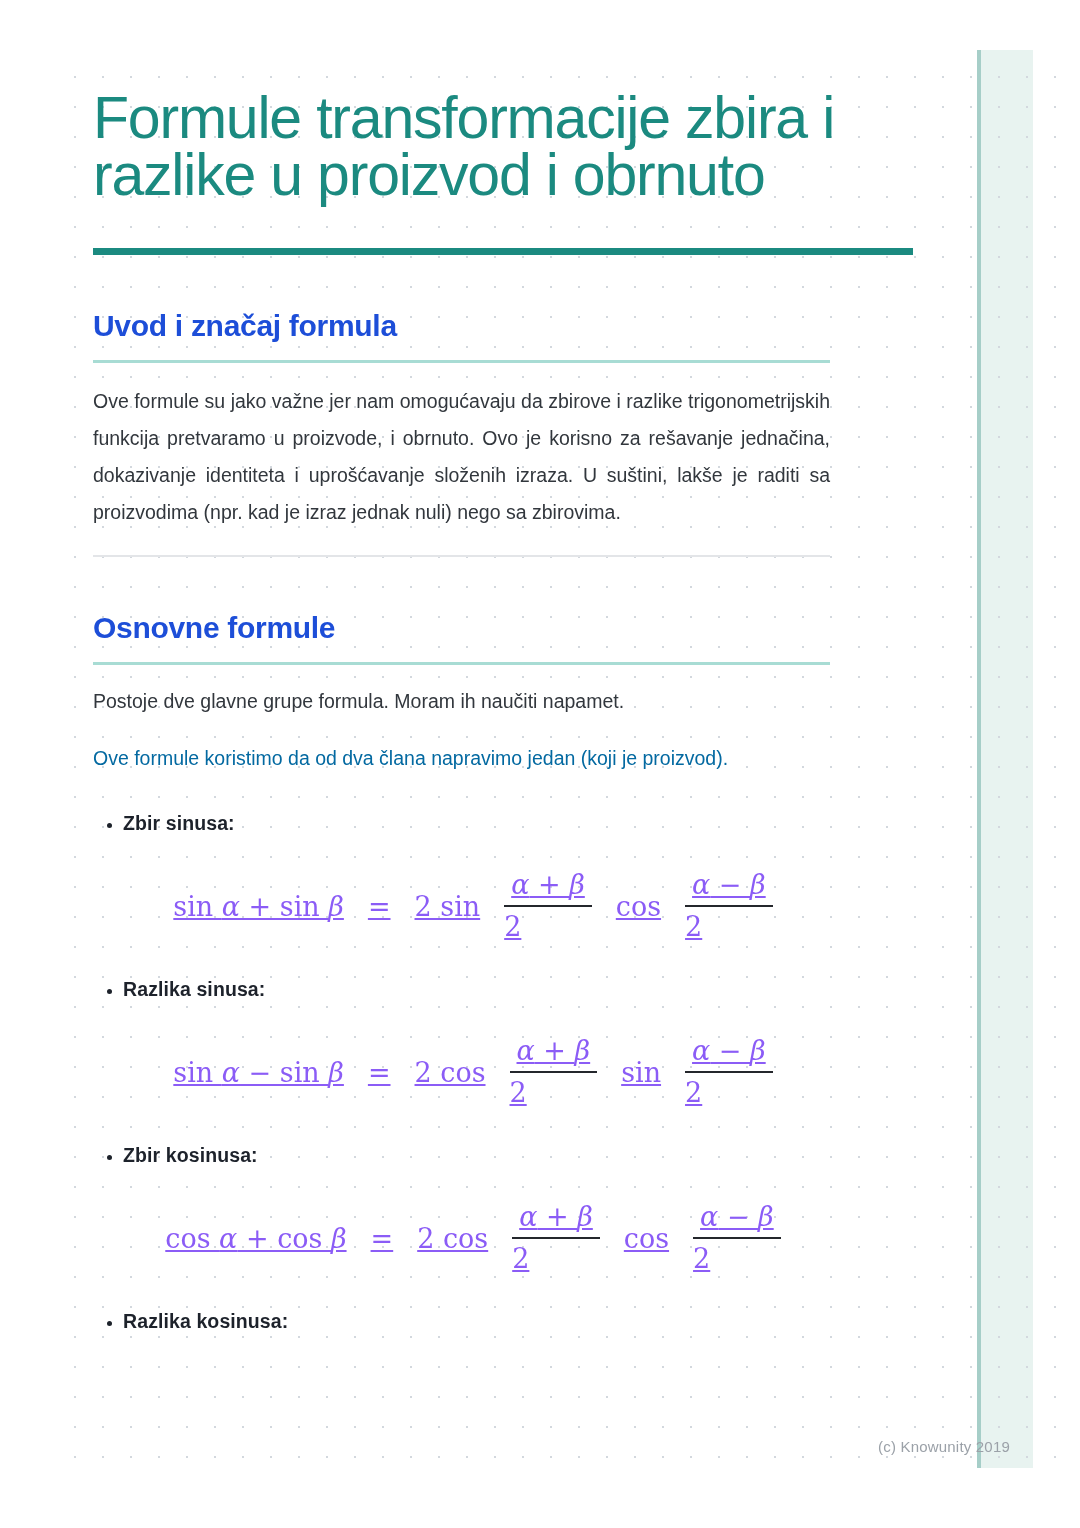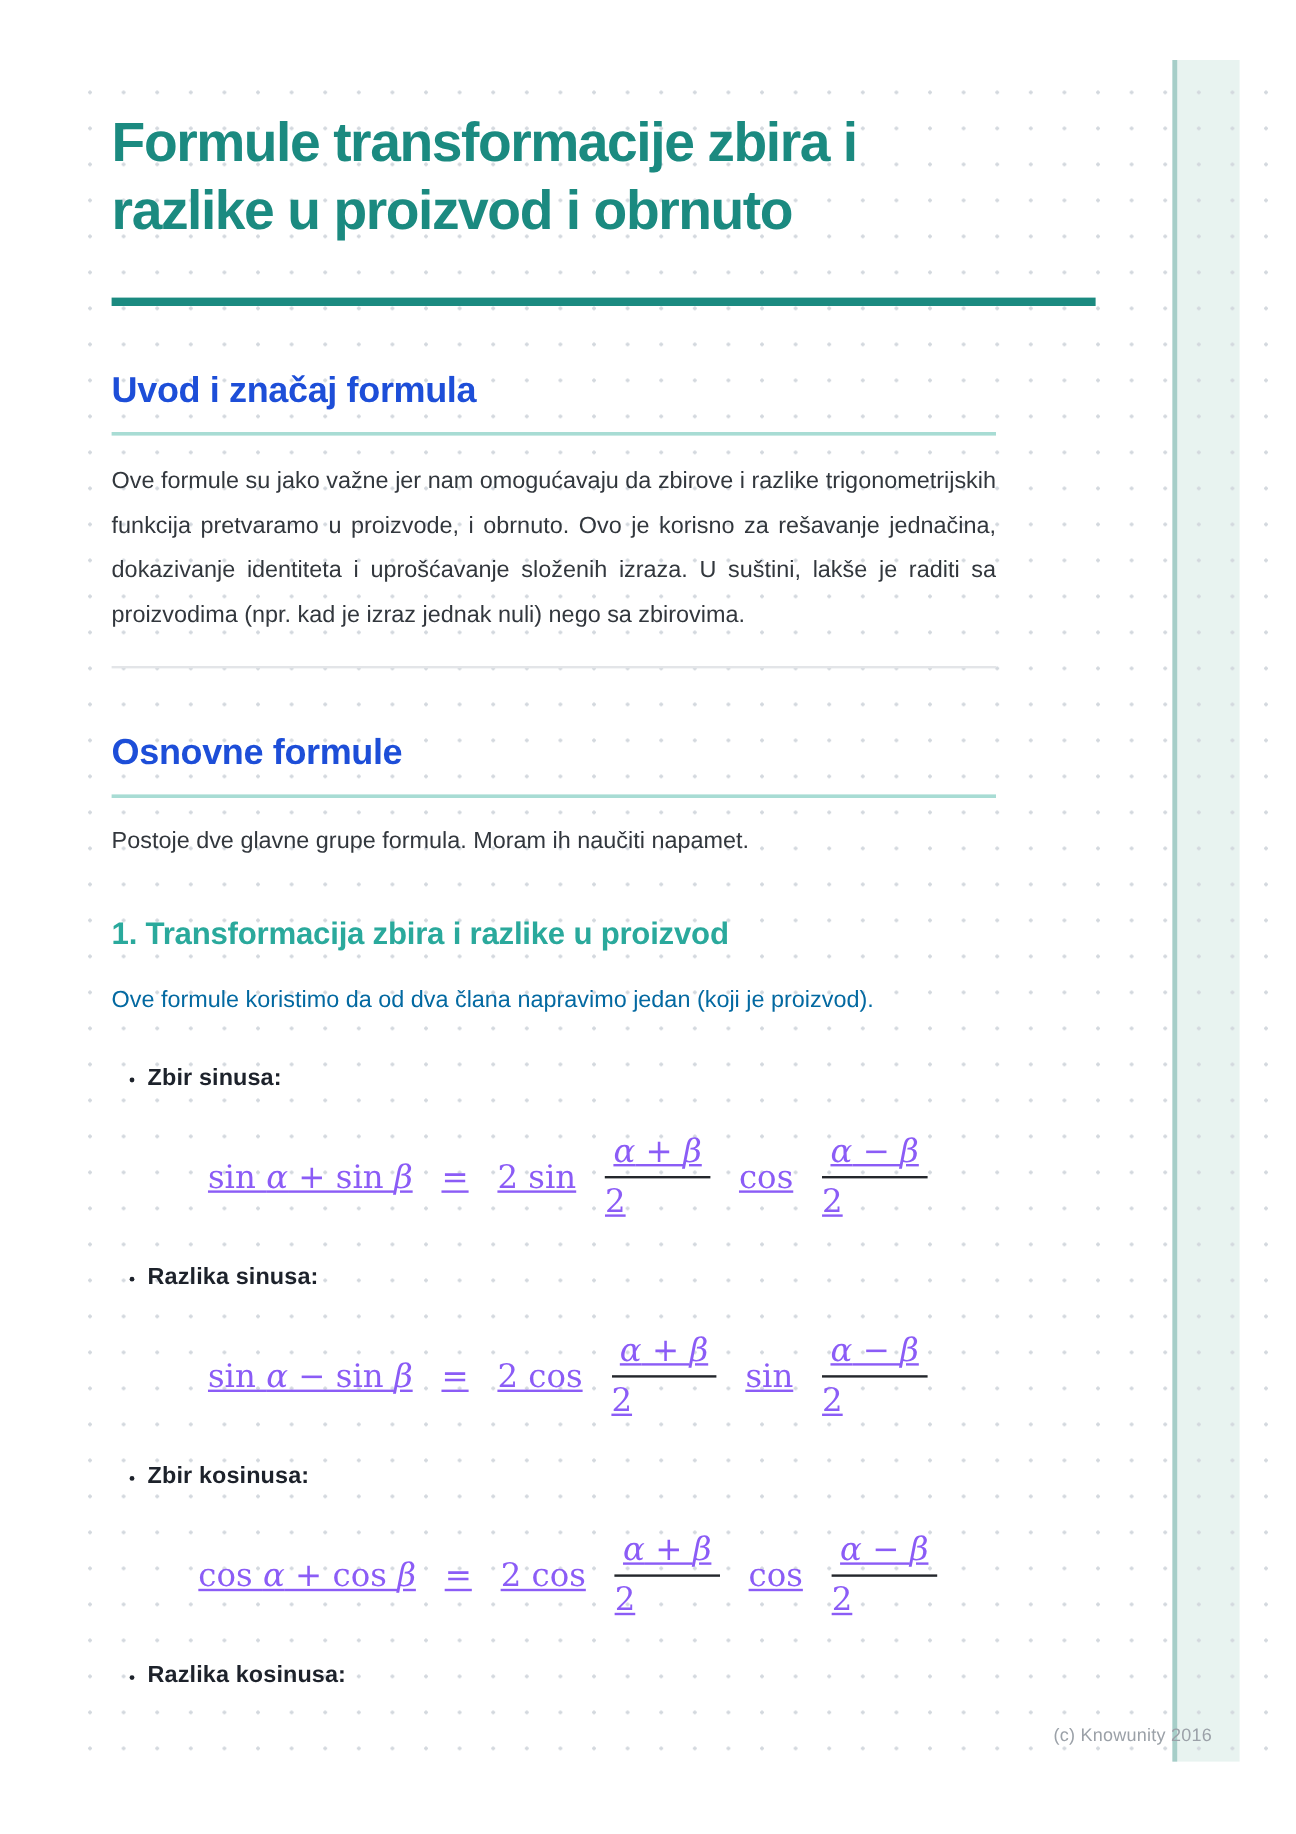--- a/index.html
+++ b/index.html
@@ -15,21 +15,21 @@
     position: absolute; left: 55px; top: 50px; right: 16px; bottom: 66px;
     background-image: radial-gradient(circle, #d3d8de 1.3px, rgba(0,0,0,0) 1.4px);
     background-size: 28px 30px; background-position: 6px 12px;
     z-index: 2; pointer-events: none;
   }
 
   .content { position: absolute; left: 93px; top: 0; width: 737px; z-index: 3; }
 
   h1 {
     margin-top: 90px; width: 835px;
-    font-size: 46px; line-height: 57px; font-weight: 700; letter-spacing: -1.2px;
+    font-size: 59px; line-height: 57px; font-weight: 400; letter-spacing: -1.2px;
     color: #1b8a80;
   }
   h1 span { display: block; }
   .title-rule { margin-top: 44px; width: 820px; height: 7px; background: #1b8a80; }
 
   h2 {
     margin-top: 52px; font-size: 30px; line-height: 38px; font-weight: 800;
     letter-spacing: -0.3px; color: #1d4ed8;
   }
   .h2-rule { margin-top: 15px; width: 737px; height: 3px; background: #a8dcd4; }
@@ -94,21 +94,20 @@
     <p class="body-text">Ove formule su jako važne jer nam omogućavaju da zbirove i razlike trigonometrijskih funkcija pretvaramo u proizvode, i obrnuto. Ovo je korisno za rešavanje jednačina, dokazivanje identiteta i uprošćavanje složenih izraza. U suštini, lakše je raditi sa proizvodima (npr. kad je izraz jednak nuli) nego sa zbirovima.</p>
   </section>
 
   <div class="divider"></div>
 
   <section class="sec2">
     <h2>Osnovne formule</h2>
     <div class="h2-rule"></div>
     <p class="body-text single">Postoje dve glavne grupe formula. Moram ih naučiti napamet.</p>
 
-    <h3>1. Transformacija zbira i razlike u proizvod</h3>
     <p class="sub-text">Ove formule koristimo da od dva člana napravimo jedan (koji je proizvod).</p>
 
     <ul class="items">
 
       <li>
         <span class="bullet-label">Zbir sinusa:</span>
         <div class="math">
           <span>sin <i>α</i> + sin <i>β</i></span>
           <span>=</span>
           <span>2 sin</span>
@@ -161,13 +160,13 @@
       </li>
 
       <li>
         <span class="bullet-label">Razlika kosinusa:</span>
       </li>
 
     </ul>
   </section>
 </div>
 
-<div class="footer">(c) Knowunity 2016</div>
+<div class="footer">(c) Knowunity 2019</div>
 
 </body></html>

